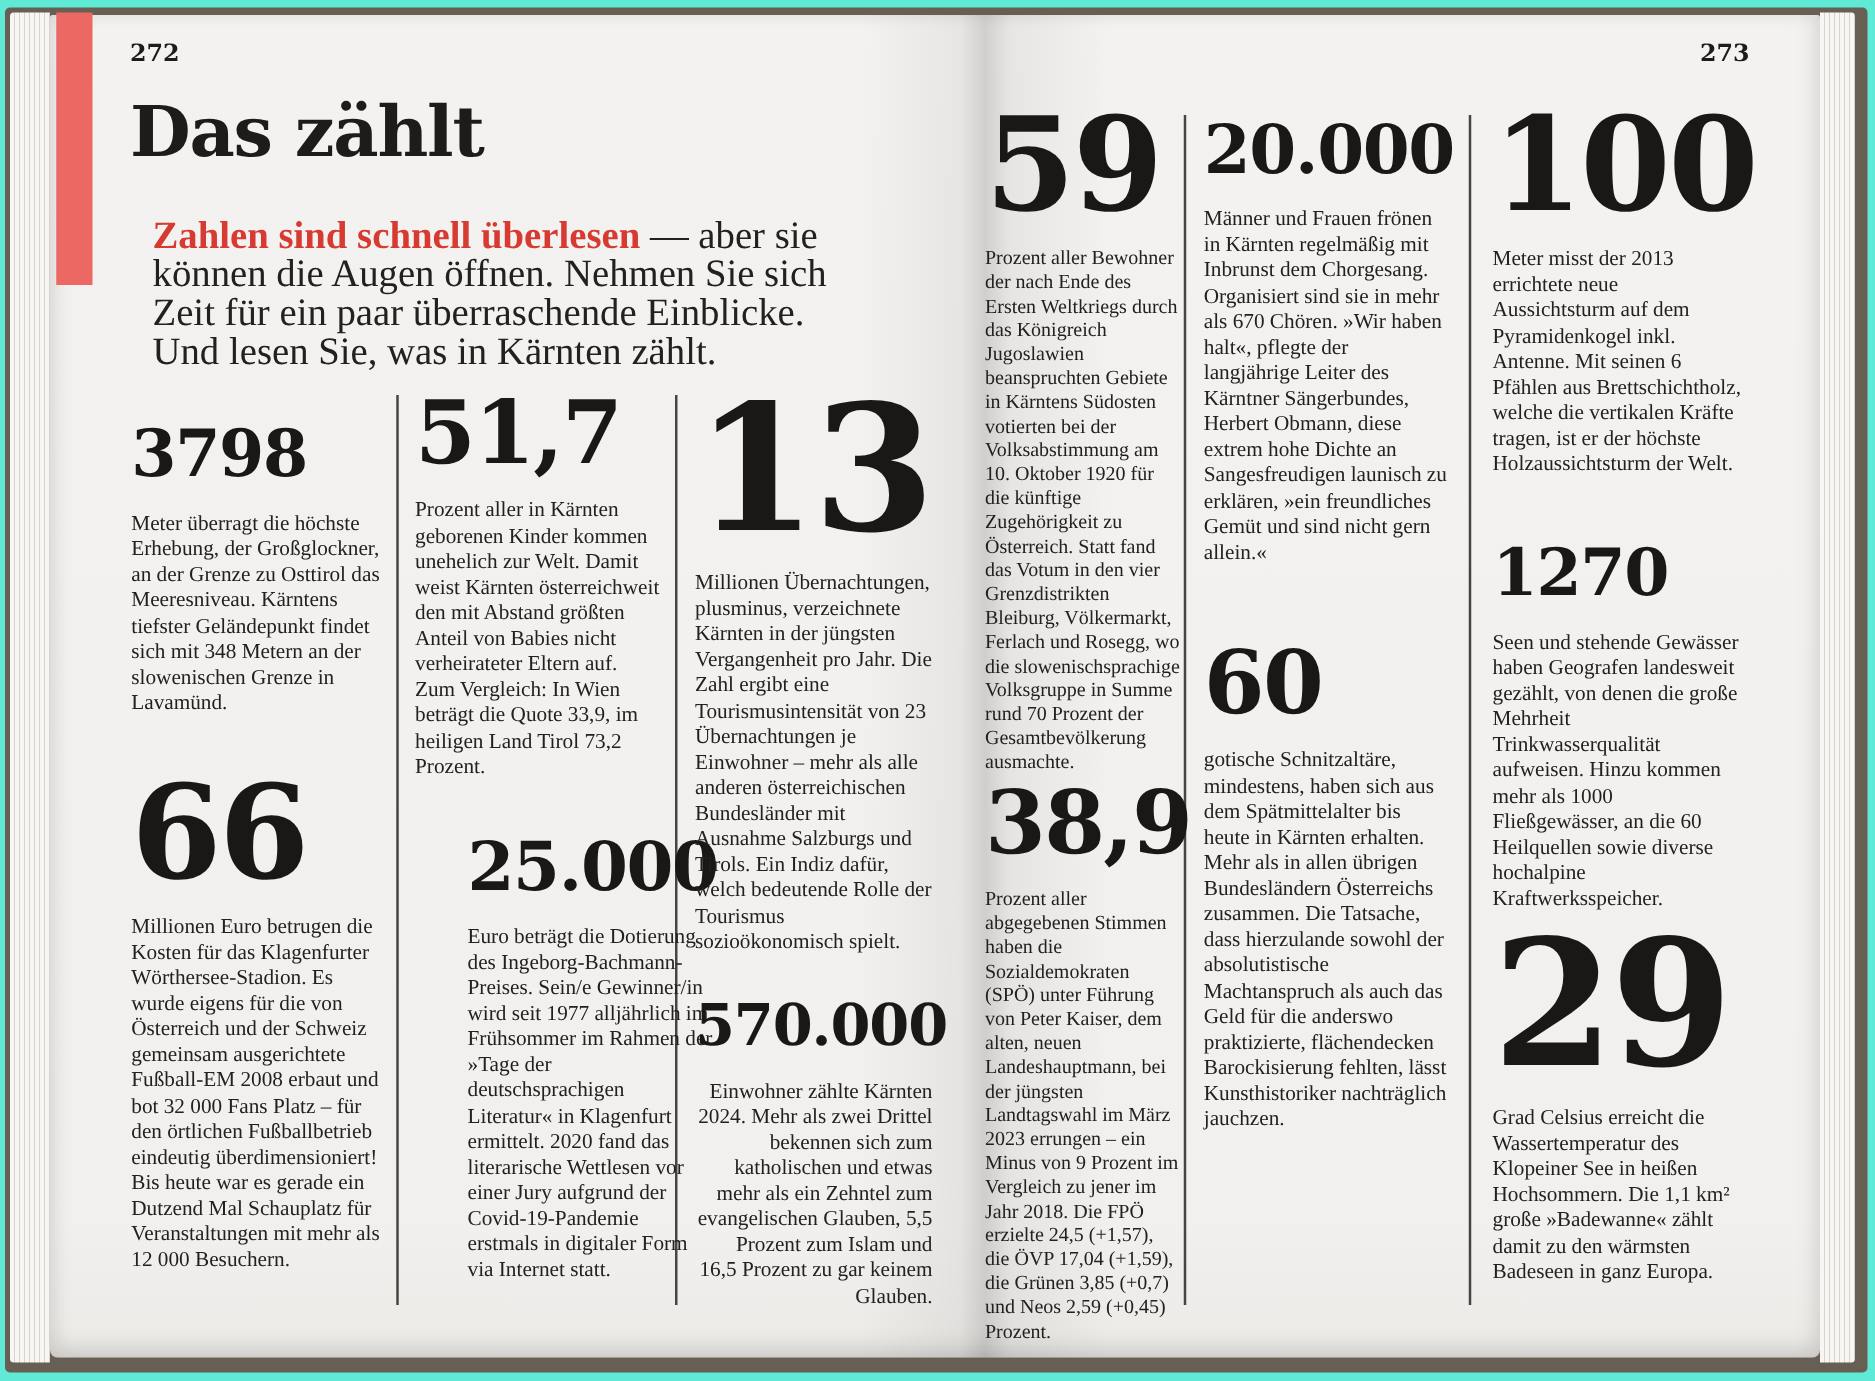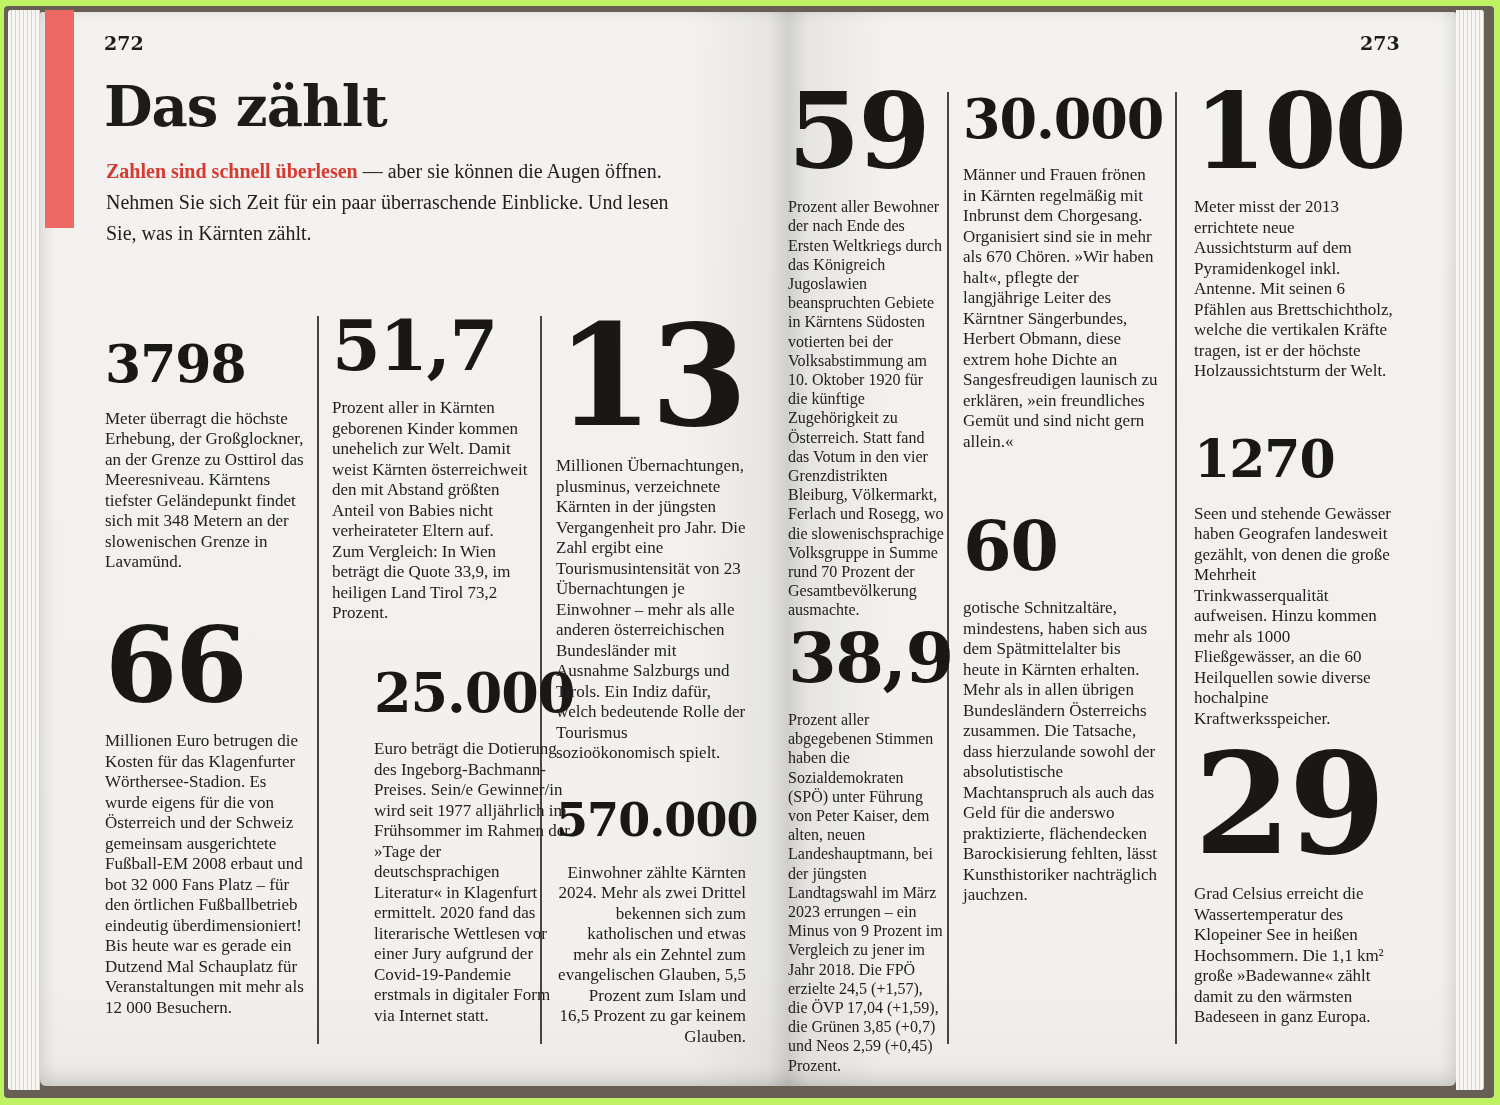--- a/index.html
+++ b/index.html
@@ -1,17 +1,17 @@
 <!DOCTYPE html>
 <html lang="de" style="--accent-bar: #ec6963; --accent-text: #d63a31;"><head>
 <meta charset="utf-8">
 <style>
   html,body { margin:0; padding:0; }
   body { width:1500px; height:1105px; font-family:"Liberation Serif", serif; }
-  .stage { position:relative; width:1500px; height:1105px; background:#bef264; overflow:hidden; }
+  .stage { position:relative; width:1500px; height:1105px; background:#5eead4; overflow:hidden; }
 
   
   .cover { position:absolute; left:4px; top:6px; width:1490px; height:1092px;
            background:#685f54; border-radius:4px; }
 
   
   .stack { position:absolute; top:10px; height:1080px;
            background:repeating-linear-gradient(90deg,#f7f6f3 0px,#f7f6f3 3px,#d7d4cf 3px,#d7d4cf 4px); }
   .stack-left  { left:8px;    width:32px; border-radius:3px 0 0 3px; }
   .stack-right { left:1456px; width:28px; border-radius:0 3px 3px 0; }
@@ -25,22 +25,22 @@
   .binding { position:absolute; left:648px; top:0; width:200px; height:1074px;
              background:linear-gradient(to right, rgba(0,0,0,0) 0%, rgba(0,0,0,0.05) 40%,
                         rgba(0,0,0,0.14) 50%, rgba(0,0,0,0.05) 60%, rgba(0,0,0,0) 100%); }
 
   
   .page-num { position:absolute; font-family:"DejaVu Serif",serif; font-weight:700;
               font-size:19px; color:#1d1c1a; }
   .title { position:absolute; left:104px; top:78px; margin:0;
            font-family:"DejaVu Serif",serif; font-weight:700; font-size:56px;
            letter-spacing:-1px; color:#1d1c1a; line-height:1; }
-  .intro { position:absolute; left:106px; top:156px; width:578px; margin:0;
-           font-size:20px; line-height:31px; color:#232120; }
+  .intro { position:absolute; left:106px; top:156px; width:578px; margin:16px;
+           font-size:31px; line-height:31px; color:#232120; }
   .intro-highlight { font-weight:700; color:var(--accent-text,#d63a31); }
 
   .accent-bar { position:absolute; left:45px; top:10px; width:29px; height:218px;
                 background:var(--accent-bar,#ec6963); }
 
   .divider { position:absolute; width:2px; background:#474543; }
 
   .col { position:absolute; }
   .stat { position:absolute; left:0; width:100%; }
   .stat-number { margin:0 0 24px 0; font-family:"DejaVu Serif",serif; font-weight:700;
@@ -119,21 +119,21 @@
       <p class="stat-text">Prozent aller Bewohner der nach Ende des Ersten Weltkriegs durch das Königreich Jugoslawien beanspruchten Gebiete in Kärntens Südosten votierten bei der Volksabstimmung am 10. Oktober 1920 für die künftige Zugehörigkeit zu Österreich. Statt fand das Votum in den vier Grenzdistrikten Bleiburg, Völkermarkt, Ferlach und Rosegg, wo die slowenischsprachige Volksgruppe in Summe rund 70 Prozent der Gesamtbevölkerung ausmachte.</p>
     </article>
     <article class="stat" style="top:540px;">
       <div class="stat-number n-82">38,9</div>
       <p class="stat-text">Prozent aller abgegebenen Stimmen haben die Sozialdemokraten (SPÖ) unter Führung von Peter Kaiser, dem alten, neuen Landeshauptmann, bei der jüngsten Landtagswahl im März 2023 errungen – ein Minus von 9 Prozent im Vergleich zu jener im Jahr 2018. Die FPÖ erzielte 24,5 (+1,57), die ÖVP 17,04 (+1,59), die Grünen 3,85 (+0,7) und Neos 2,59 (+0,45) Prozent.</p>
     </article>
   </div>
 
   <div class="col" style="left:963px; top:90px; width:196px; height:960px;">
     <article class="stat" style="top:8px;">
-      <div class="stat-number n-54">30.000</div>
+      <div class="stat-number n-54">20.000</div>
       <p class="stat-text">Männer und Frauen frönen in Kärnten regelmäßig mit Inbrunst dem Chorgesang. Organisiert sind sie in mehr als 670 Chören. »Wir haben halt«, pflegte der langjährige Leiter des Kärntner Sängerbundes, Herbert Obmann, diese extrem hohe Dichte an Sangesfreudigen launisch zu erklären, »ein freundliches Gemüt und sind nicht gern allein.«</p>
     </article>
     <article class="stat" style="top:428px;">
       <div class="stat-number n-82">60</div>
       <p class="stat-text">gotische Schnitzaltäre, mindestens, haben sich aus dem Spätmittelalter bis heute in Kärnten erhalten. Mehr als in allen übrigen Bundesländern Österreichs zusammen. Die Tatsache, dass hierzulande sowohl der absolutistische Machtanspruch als auch das Geld für die anderswo praktizierte, flächendecken Barockisierung fehlten, lässt Kunsthistoriker nachträglich jauchzen.</p>
     </article>
   </div>
 
   <div class="col" style="left:1194px; top:90px; width:200px; height:960px;">
     <article class="stat" style="top:0px;">

